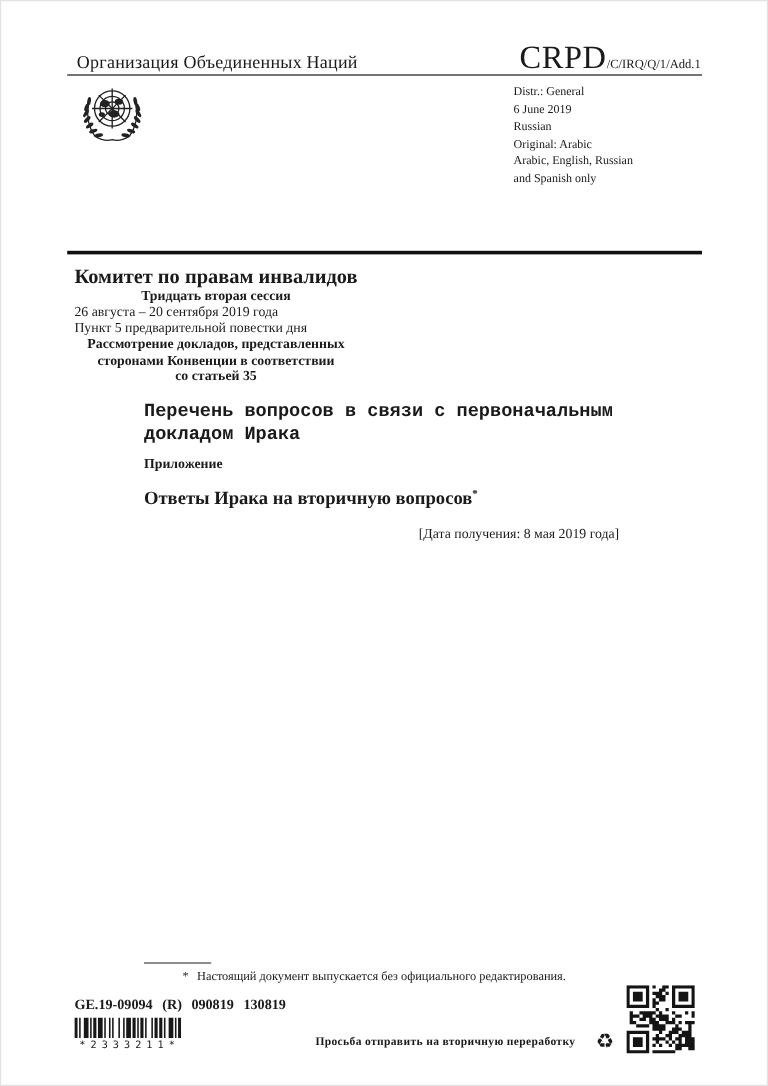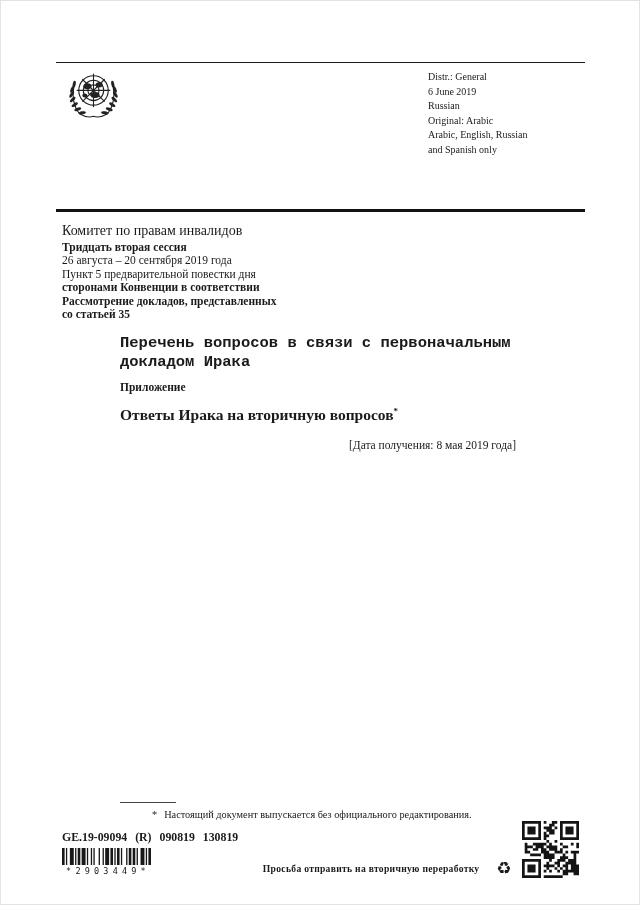--- a/index.html
+++ b/index.html
@@ -49,22 +49,22 @@
 
   
   .rule-thick {
     position: absolute;
     left: 56px; top: 209px; width: 529px; height: 3px;
     background: #111;
   }
 
   
   .session { position: absolute; left: 62px; top: 223px; font-size: 11.5px; line-height: 13.4px; }
-  .session .committee { font-size: 14px; font-weight: normal; line-height: 16px; margin-bottom: 2px; }
-  .session .bold { font-weight: bold; }
+  .session .committee { font-size: 17px; font-weight: bold; line-height: 16px; margin-bottom: 2px; }
+  .session .bold { font-weight: bold; text-align: center; }
 
   
   .doc-title {
     position: absolute; left: 120px; top: 334px; width: 402px;
     font-size: 15.5px; font-weight: bold; line-height: 19px; font-family: Liberation Mono, monospace;
   }
   .annex-label {
     position: absolute; left: 120px; top: 381px;
     font-size: 11.5px; font-weight: bold;
   }
@@ -108,20 +108,24 @@
     white-space: nowrap;
   }
   .recycle-glyph { font-family: "DejaVu Sans", sans-serif; font-size: 17px; font-weight: normal; line-height: 1; }
   .qr { position: absolute; left: 522px; top: 821px; width: 57px; height: 57px; }
 </style>
 </head>
 <body>
 
 <div class="page">
 
+  <div class="mast-row1">
+    <span class="org-name">Организация Объединенных Наций</span>
+    <span class="doc-symbol"><span class="main">CRPD</span><span class="suffix">/C/IRQ/Q/1/Add.1</span></span>
+  </div>
   <div class="rule-thin"></div>
 
   <div class="emblem">
     <svg viewBox="0 0 128 104" aria-hidden="true">
       <g stroke="#222" fill="none" stroke-width="2.2">
         <circle cx="64" cy="42" r="29"></circle>
         <circle cx="64" cy="42" r="20"></circle>
         <circle cx="64" cy="42" r="11"></circle>
         <line x1="64" y1="9" x2="64" y2="75"></line>
         <line x1="31" y1="42" x2="97" y2="42"></line>
@@ -168,40 +172,40 @@
     <div>and Spanish only</div>
   </div>
 
   <div class="rule-thick"></div>
 
   <div class="session">
     <div class="committee">Комитет по правам инвалидов</div>
     <div class="bold">Тридцать вторая сессия</div>
     <div>26 августа – 20 сентября 2019 года</div>
     <div>Пункт 5 предварительной повестки дня</div>
+    <div class="bold">Рассмотрение докладов, представленных</div>
     <div class="bold">сторонами Конвенции в соответствии</div>
-    <div class="bold">Рассмотрение докладов, представленных</div>
     <div class="bold">со статьей 35</div>
   </div>
 
   <h2 class="doc-title">Перечень вопросов в связи с первоначальным докладом Ирака</h2>
   <div class="annex-label">Приложение</div>
   <h3 class="doc-subtitle"><span>Ответы Ирака на вторичную вопросов</span><sup>*</sup></h3>
   <div class="date-received">[Дата получения: 8 мая 2019 года]</div>
 
   <div class="footnote-rule"></div>
   <div class="footnote">
     <span class="marker">*</span><span>Настоящий документ выпускается без официального редактирования.</span>
   </div>
 
   <div class="ge-number">GE.19-09094 (R) 090819 130819</div>
   <svg class="barcode" id="barcode" preserveAspectRatio="none" viewBox="0 0 68 18">
       <path d="M0 0h2v18h-2zM3 0h1v18h-1zM6 0h3v18h-3zM10 0h1v18h-1zM12 0h2v18h-2zM15 0h3v18h-3zM19 0h1v18h-1zM22 0h1v18h-1zM24 0h1v18h-1zM28 0h1v18h-1zM31 0h1v18h-1zM33 0h3v18h-3zM37 0h2v18h-2zM40 0h1v18h-1zM42 0h2v18h-2zM45 0h1v18h-1zM49 0h1v18h-1zM51 0h2v18h-2zM54 0h2v18h-2zM57 0h1v18h-1zM60 0h3v18h-3zM64 0h1v18h-1zM66 0h2v18h-2z" fill="#181818"></path>
     </svg>
-  <div class="barcode-text">*2903449*</div>
+  <div class="barcode-text">*2333211*</div>
 
   <div class="recycle-line">
     <span>Просьба отправить на вторичную переработку</span>
     <span class="recycle-glyph">♻</span>
   </div>
 
   <svg class="qr" id="qr" viewBox="0 0 57 57">
       <path d="M0.00 0.00h2.71v2.71h-2.71zM2.71 0.00h2.71v2.71h-2.71zM5.43 0.00h2.71v2.71h-2.71zM8.14 0.00h2.71v2.71h-2.71zM10.86 0.00h2.71v2.71h-2.71zM13.57 0.00h2.71v2.71h-2.71zM16.29 0.00h2.71v2.71h-2.71zM0.00 2.71h2.71v2.71h-2.71zM16.29 2.71h2.71v2.71h-2.71zM0.00 5.43h2.71v2.71h-2.71zM5.43 5.43h2.71v2.71h-2.71zM8.14 5.43h2.71v2.71h-2.71zM10.86 5.43h2.71v2.71h-2.71zM16.29 5.43h2.71v2.71h-2.71zM0.00 8.14h2.71v2.71h-2.71zM5.43 8.14h2.71v2.71h-2.71zM8.14 8.14h2.71v2.71h-2.71zM10.86 8.14h2.71v2.71h-2.71zM16.29 8.14h2.71v2.71h-2.71zM0.00 10.86h2.71v2.71h-2.71zM5.43 10.86h2.71v2.71h-2.71zM8.14 10.86h2.71v2.71h-2.71zM10.86 10.86h2.71v2.71h-2.71zM16.29 10.86h2.71v2.71h-2.71zM0.00 13.57h2.71v2.71h-2.71zM16.29 13.57h2.71v2.71h-2.71zM0.00 16.29h2.71v2.71h-2.71zM2.71 16.29h2.71v2.71h-2.71zM5.43 16.29h2.71v2.71h-2.71zM8.14 16.29h2.71v2.71h-2.71zM10.86 16.29h2.71v2.71h-2.71zM13.57 16.29h2.71v2.71h-2.71zM16.29 16.29h2.71v2.71h-2.71zM38.00 0.00h2.71v2.71h-2.71zM40.71 0.00h2.71v2.71h-2.71zM43.43 0.00h2.71v2.71h-2.71zM46.14 0.00h2.71v2.71h-2.71zM48.86 0.00h2.71v2.71h-2.71zM51.57 0.00h2.71v2.71h-2.71zM54.29 0.00h2.71v2.71h-2.71zM38.00 2.71h2.71v2.71h-2.71zM54.29 2.71h2.71v2.71h-2.71zM38.00 5.43h2.71v2.71h-2.71zM43.43 5.43h2.71v2.71h-2.71zM46.14 5.43h2.71v2.71h-2.71zM48.86 5.43h2.71v2.71h-2.71zM54.29 5.43h2.71v2.71h-2.71zM38.00 8.14h2.71v2.71h-2.71zM43.43 8.14h2.71v2.71h-2.71zM46.14 8.14h2.71v2.71h-2.71zM48.86 8.14h2.71v2.71h-2.71zM54.29 8.14h2.71v2.71h-2.71zM38.00 10.86h2.71v2.71h-2.71zM43.43 10.86h2.71v2.71h-2.71zM46.14 10.86h2.71v2.71h-2.71zM48.86 10.86h2.71v2.71h-2.71zM54.29 10.86h2.71v2.71h-2.71zM38.00 13.57h2.71v2.71h-2.71zM54.29 13.57h2.71v2.71h-2.71zM38.00 16.29h2.71v2.71h-2.71zM40.71 16.29h2.71v2.71h-2.71zM43.43 16.29h2.71v2.71h-2.71zM46.14 16.29h2.71v2.71h-2.71zM48.86 16.29h2.71v2.71h-2.71zM51.57 16.29h2.71v2.71h-2.71zM54.29 16.29h2.71v2.71h-2.71zM0.00 38.00h2.71v2.71h-2.71zM2.71 38.00h2.71v2.71h-2.71zM5.43 38.00h2.71v2.71h-2.71zM8.14 38.00h2.71v2.71h-2.71zM10.86 38.00h2.71v2.71h-2.71zM13.57 38.00h2.71v2.71h-2.71zM16.29 38.00h2.71v2.71h-2.71zM0.00 40.71h2.71v2.71h-2.71zM16.29 40.71h2.71v2.71h-2.71zM0.00 43.43h2.71v2.71h-2.71zM5.43 43.43h2.71v2.71h-2.71zM8.14 43.43h2.71v2.71h-2.71zM10.86 43.43h2.71v2.71h-2.71zM16.29 43.43h2.71v2.71h-2.71zM0.00 46.14h2.71v2.71h-2.71zM5.43 46.14h2.71v2.71h-2.71zM8.14 46.14h2.71v2.71h-2.71zM10.86 46.14h2.71v2.71h-2.71zM16.29 46.14h2.71v2.71h-2.71zM0.00 48.86h2.71v2.71h-2.71zM5.43 48.86h2.71v2.71h-2.71zM8.14 48.86h2.71v2.71h-2.71zM10.86 48.86h2.71v2.71h-2.71zM16.29 48.86h2.71v2.71h-2.71zM0.00 51.57h2.71v2.71h-2.71zM16.29 51.57h2.71v2.71h-2.71zM0.00 54.29h2.71v2.71h-2.71zM2.71 54.29h2.71v2.71h-2.71zM5.43 54.29h2.71v2.71h-2.71zM8.14 54.29h2.71v2.71h-2.71zM10.86 54.29h2.71v2.71h-2.71zM13.57 54.29h2.71v2.71h-2.71zM16.29 54.29h2.71v2.71h-2.71zM21.71 0.00h2.71v2.71h-2.71zM29.86 0.00h2.71v2.71h-2.71zM32.57 0.00h2.71v2.71h-2.71zM27.14 2.71h2.71v2.71h-2.71zM29.86 2.71h2.71v2.71h-2.71zM21.71 5.43h2.71v2.71h-2.71zM24.43 5.43h2.71v2.71h-2.71zM27.14 5.43h2.71v2.71h-2.71zM32.57 5.43h2.71v2.71h-2.71zM24.43 8.14h2.71v2.71h-2.71zM27.14 8.14h2.71v2.71h-2.71zM29.86 8.14h2.71v2.71h-2.71zM21.71 10.86h2.71v2.71h-2.71zM27.14 10.86h2.71v2.71h-2.71zM29.86 10.86h2.71v2.71h-2.71zM21.71 13.57h2.71v2.71h-2.71zM24.43 13.57h2.71v2.71h-2.71zM21.71 16.29h2.71v2.71h-2.71zM24.43 19.00h2.71v2.71h-2.71zM32.57 19.00h2.71v2.71h-2.71zM2.71 21.71h2.71v2.71h-2.71zM10.86 21.71h2.71v2.71h-2.71zM13.57 21.71h2.71v2.71h-2.71zM16.29 21.71h2.71v2.71h-2.71zM19.00 21.71h2.71v2.71h-2.71zM21.71 21.71h2.71v2.71h-2.71zM27.14 21.71h2.71v2.71h-2.71zM38.00 21.71h2.71v2.71h-2.71zM48.86 21.71h2.71v2.71h-2.71zM54.29 21.71h2.71v2.71h-2.71zM2.71 24.43h2.71v2.71h-2.71zM5.43 24.43h2.71v2.71h-2.71zM8.14 24.43h2.71v2.71h-2.71zM13.57 24.43h2.71v2.71h-2.71zM16.29 24.43h2.71v2.71h-2.71zM19.00 24.43h2.71v2.71h-2.71zM24.43 24.43h2.71v2.71h-2.71zM27.14 24.43h2.71v2.71h-2.71zM29.86 24.43h2.71v2.71h-2.71zM32.57 24.43h2.71v2.71h-2.71zM40.71 24.43h2.71v2.71h-2.71zM43.43 24.43h2.71v2.71h-2.71zM54.29 24.43h2.71v2.71h-2.71zM2.71 27.14h2.71v2.71h-2.71zM10.86 27.14h2.71v2.71h-2.71zM13.57 27.14h2.71v2.71h-2.71zM19.00 27.14h2.71v2.71h-2.71zM21.71 27.14h2.71v2.71h-2.71zM27.14 27.14h2.71v2.71h-2.71zM29.86 27.14h2.71v2.71h-2.71zM32.57 27.14h2.71v2.71h-2.71zM38.00 27.14h2.71v2.71h-2.71zM2.71 29.86h2.71v2.71h-2.71zM5.43 29.86h2.71v2.71h-2.71zM19.00 29.86h2.71v2.71h-2.71zM21.71 29.86h2.71v2.71h-2.71zM24.43 29.86h2.71v2.71h-2.71zM32.57 29.86h2.71v2.71h-2.71zM35.29 29.86h2.71v2.71h-2.71zM38.00 29.86h2.71v2.71h-2.71zM43.43 29.86h2.71v2.71h-2.71zM48.86 29.86h2.71v2.71h-2.71zM51.57 29.86h2.71v2.71h-2.71zM54.29 29.86h2.71v2.71h-2.71zM8.14 32.57h2.71v2.71h-2.71zM10.86 32.57h2.71v2.71h-2.71zM13.57 32.57h2.71v2.71h-2.71zM16.29 32.57h2.71v2.71h-2.71zM21.71 32.57h2.71v2.71h-2.71zM24.43 32.57h2.71v2.71h-2.71zM27.14 32.57h2.71v2.71h-2.71zM29.86 32.57h2.71v2.71h-2.71zM40.71 32.57h2.71v2.71h-2.71zM51.57 32.57h2.71v2.71h-2.71zM21.71 35.29h2.71v2.71h-2.71zM24.43 35.29h2.71v2.71h-2.71zM27.14 35.29h2.71v2.71h-2.71zM29.86 35.29h2.71v2.71h-2.71zM38.00 35.29h2.71v2.71h-2.71zM40.71 35.29h2.71v2.71h-2.71zM43.43 35.29h2.71v2.71h-2.71zM51.57 35.29h2.71v2.71h-2.71zM27.14 38.00h2.71v2.71h-2.71zM35.29 38.00h2.71v2.71h-2.71zM38.00 38.00h2.71v2.71h-2.71zM40.71 38.00h2.71v2.71h-2.71zM46.14 38.00h2.71v2.71h-2.71zM48.86 38.00h2.71v2.71h-2.71zM51.57 38.00h2.71v2.71h-2.71zM24.43 40.71h2.71v2.71h-2.71zM32.57 40.71h2.71v2.71h-2.71zM35.29 40.71h2.71v2.71h-2.71zM43.43 40.71h2.71v2.71h-2.71zM46.14 40.71h2.71v2.71h-2.71zM48.86 40.71h2.71v2.71h-2.71zM51.57 40.71h2.71v2.71h-2.71zM21.71 43.43h2.71v2.71h-2.71zM24.43 43.43h2.71v2.71h-2.71zM27.14 43.43h2.71v2.71h-2.71zM29.86 43.43h2.71v2.71h-2.71zM35.29 43.43h2.71v2.71h-2.71zM40.71 43.43h2.71v2.71h-2.71zM43.43 43.43h2.71v2.71h-2.71zM48.86 43.43h2.71v2.71h-2.71zM51.57 43.43h2.71v2.71h-2.71zM54.29 43.43h2.71v2.71h-2.71zM24.43 46.14h2.71v2.71h-2.71zM32.57 46.14h2.71v2.71h-2.71zM38.00 46.14h2.71v2.71h-2.71zM43.43 46.14h2.71v2.71h-2.71zM48.86 46.14h2.71v2.71h-2.71zM51.57 46.14h2.71v2.71h-2.71zM54.29 46.14h2.71v2.71h-2.71zM21.71 48.86h2.71v2.71h-2.71zM27.14 48.86h2.71v2.71h-2.71zM35.29 48.86h2.71v2.71h-2.71zM40.71 48.86h2.71v2.71h-2.71zM43.43 48.86h2.71v2.71h-2.71zM46.14 48.86h2.71v2.71h-2.71zM48.86 48.86h2.71v2.71h-2.71zM51.57 48.86h2.71v2.71h-2.71zM54.29 48.86h2.71v2.71h-2.71zM40.71 51.57h2.71v2.71h-2.71zM43.43 51.57h2.71v2.71h-2.71zM51.57 51.57h2.71v2.71h-2.71zM54.29 51.57h2.71v2.71h-2.71zM21.71 54.29h2.71v2.71h-2.71zM24.43 54.29h2.71v2.71h-2.71zM27.14 54.29h2.71v2.71h-2.71zM29.86 54.29h2.71v2.71h-2.71zM32.57 54.29h2.71v2.71h-2.71zM35.29 54.29h2.71v2.71h-2.71zM38.00 54.29h2.71v2.71h-2.71z" fill="#141414"></path>
     </svg>
 

